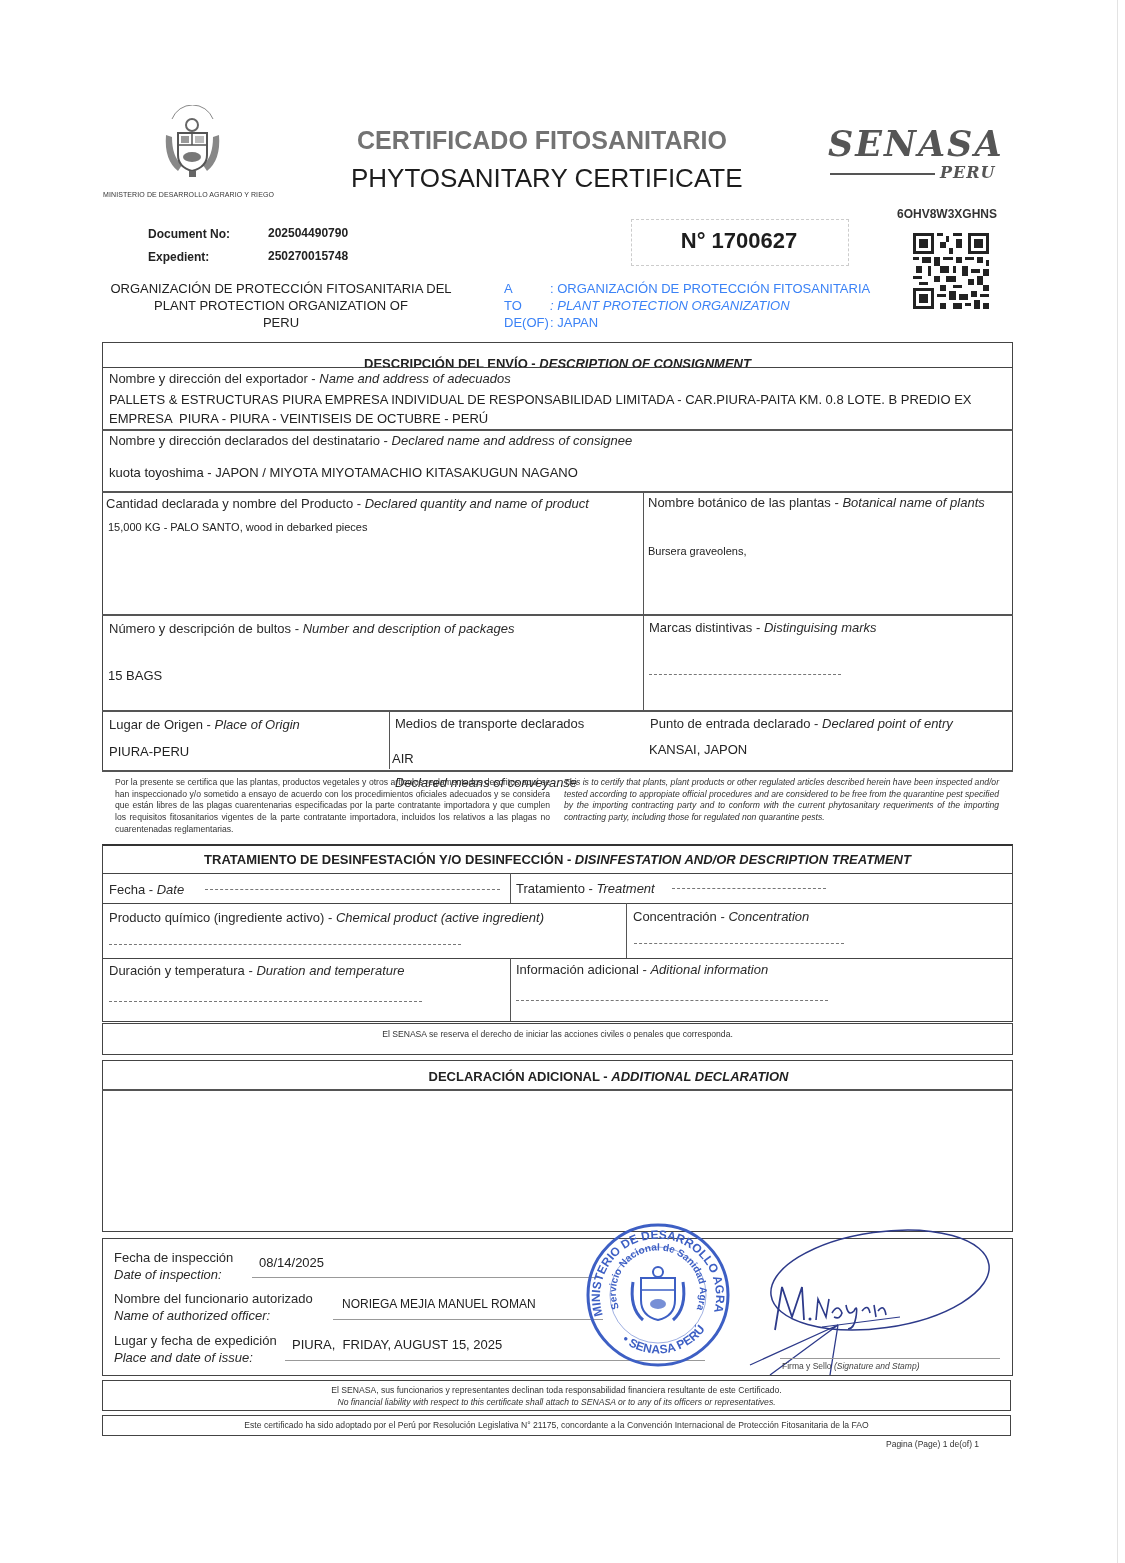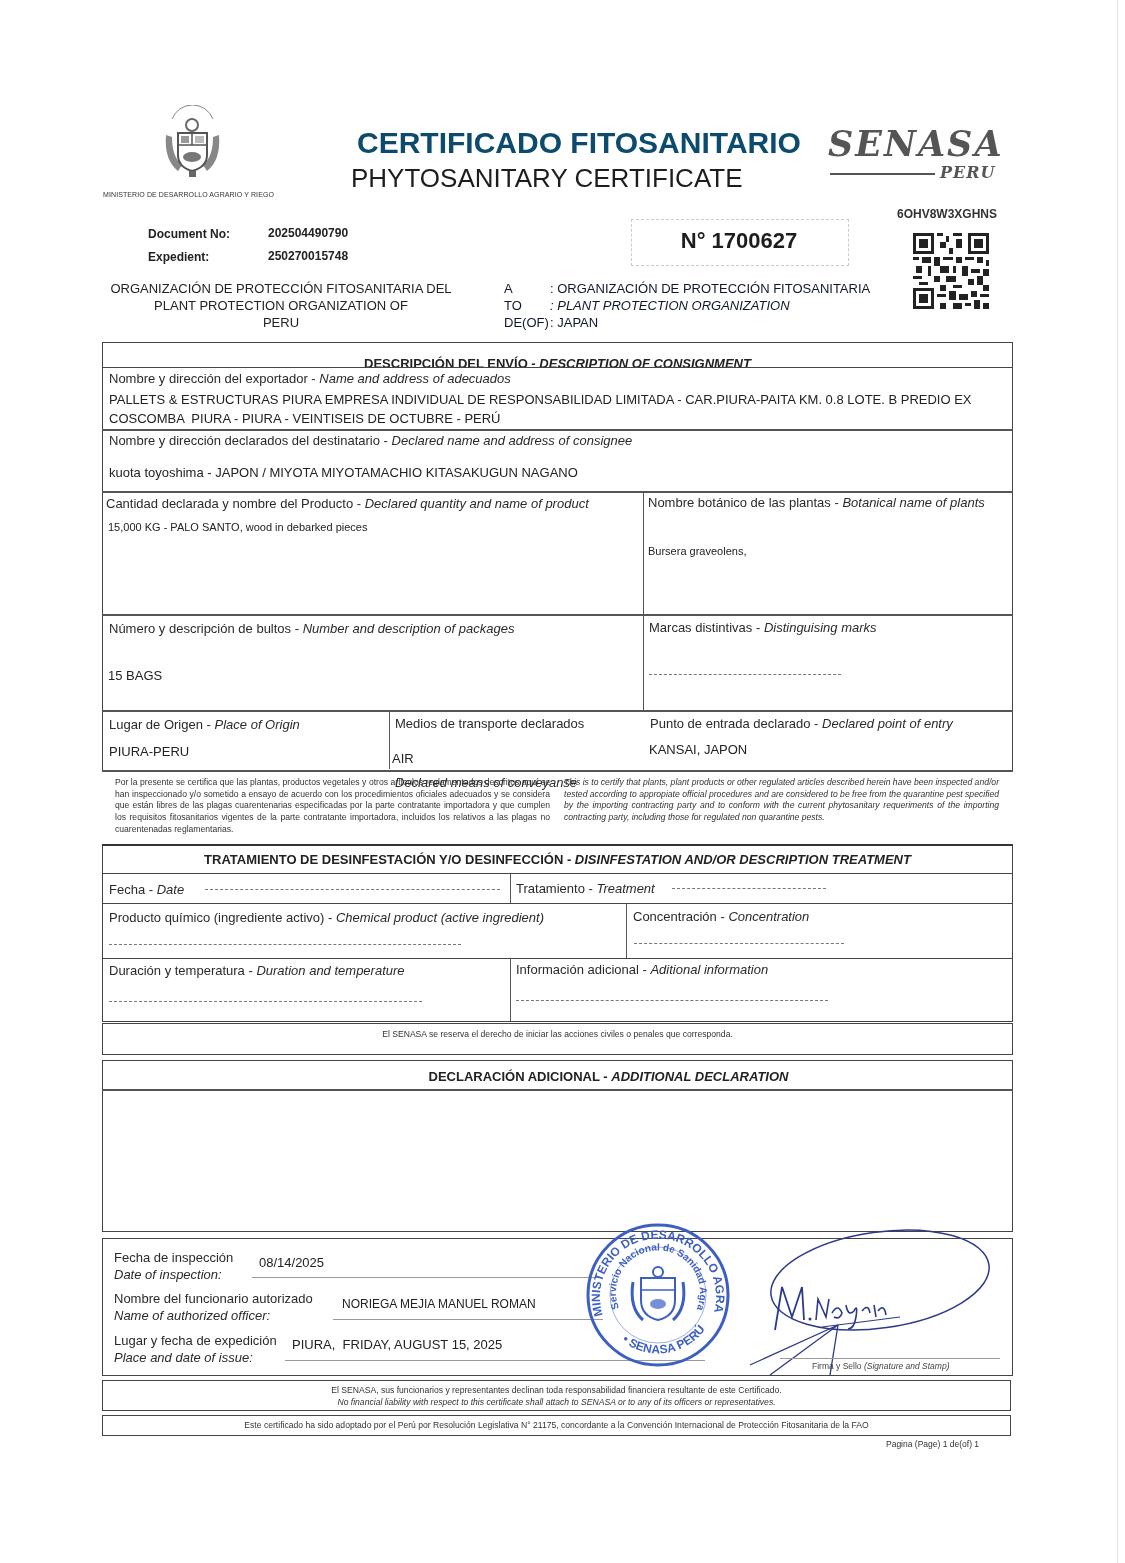--- a/index.html
+++ b/index.html
@@ -3,52 +3,52 @@
 <meta charset="utf-8">
 <style>
   html, body { margin:0; padding:0; }
   body { width:1125px; height:1563px; background:#ffffff; position:relative; overflow:hidden;
          font-family:"Liberation Sans", sans-serif; color:#222; }
   .abs { position:absolute; }
   .page-edge { position:absolute; left:0; top:0; width:1117px; height:1563px; border-right:1px solid #e3e3e3; }
   
   .ministry { left:103px; top:191px; font-size:7px; letter-spacing:0.1px; color:#333; }
   .crest { left:160px; top:105px; width:65px; height:75px; }
-  .title-es { left:357px; top:126px; font-size:30px; font-weight:bold; color:#0c4a6e; }
+  .title-es { left:357px; top:126px; font-size:25px; font-weight:bold; color:#737373; }
   .title-en { left:351px; top:163px; font-size:26px; color:#1d1d1d; }
   .senasa { left:828px; top:123px; font-family:"DejaVu Serif", serif; font-size:35px; font-weight:bold; font-style:italic; color:#555; letter-spacing:2px; }
   .senasa-line { left:830px; top:173px; width:105px; height:0; border-top:2px solid #555; }
   .senasa-peru { left:940px; top:163px; font-family:"DejaVu Serif", serif; font-size:16px; font-weight:bold; font-style:italic; color:#555; letter-spacing:1px; }
   .code { left:897px; top:207px; font-size:12px; font-weight:bold; color:#333; }
   .qr { left:913px; top:233px; width:76px; height:76px; }
   .meta-label { font-size:12px; font-weight:bold; color:#222; }
   .meta-val { font-size:12px; font-weight:bold; color:#222; }
   .certno-box { left:631px; top:219px; width:216px; height:45px; border:1px dashed #ccc; }
   .certno { left:631px; top:228px; width:216px; text-align:center; font-size:22px; font-weight:bold; color:#1d1d1d; }
   .org-left { left:100px; top:280px; width:362px; text-align:center; font-size:13px; line-height:17px; color:#222; }
-  .org-right { left:504px; top:280px; font-size:13px; line-height:17px; color:#0f172a; }
+  .org-right { left:504px; top:280px; font-size:13px; line-height:17px; color:#3b82f6; }
   .org-right .k { display:inline-block; width:46px; }
   .it { font-style:italic; }
   
   .box { position:absolute; border:1px solid #444; box-sizing:border-box; }
   .hline { position:absolute; height:0; border-top:1px solid #444; }
   .hline.thick { border-top:2px solid #555; }
   .vline { position:absolute; width:0; border-left:1px solid #555; }
   .sec-title { position:absolute; text-align:center; font-size:13px; font-weight:bold; color:#222; }
   .lbl { position:absolute; font-size:13px; color:#2a2a2a; white-space:nowrap; }
   .val { position:absolute; font-size:13px; color:#222; white-space:nowrap; }
   .val.small { font-size:11px; }
   .dash { position:absolute; height:0; border-top:1px dashed #777; }
   .small-para { position:absolute; font-size:8.6px; line-height:11.7px; color:#333; text-align:justify; }
   .center-small { position:absolute; text-align:center; font-size:8.6px; line-height:12px; color:#333; }
   .sig-lbl { position:absolute; font-size:13px; line-height:17px; color:#2a2a2a; }
   .sig-line { position:absolute; height:0; border-top:1px solid #999; }
   .stamp { left:583px; top:1220px; width:150px; height:150px; }
   .signature { left:730px; top:1225px; width:270px; height:150px; }
-  .firma { left:812px; top:1361px; font-size:8.5px; color:#444;text-align:center; }
+  .firma { left:782px; top:1361px; font-size:8.5px; color:#444;text-align:center; }
   .page-no { left:886px; top:1439px; font-size:8.5px; color:#333; }
 </style>
 </head>
 <body>
 
 <div class="page-edge"></div>
 
 <svg class="abs crest" viewBox="0 0 65 75">
   <path d="M12 14 A22 22 0 0 1 53 14" fill="none" stroke="#888" stroke-width="1"></path>
   <circle cx="32" cy="20" r="6" fill="none" stroke="#666" stroke-width="2"></circle>
@@ -146,21 +146,21 @@
 </div>
 
 <div class="box" style="left:102px;top:342px;width:911px;height:430px"></div>
 <div class="sec-title" style="left:102px;top:356px;width:911px">
   <span>DESCRIPCIÓN DEL ENVÍO - </span><span class="it">DESCRIPTION OF CONSIGNMENT</span>
 </div>
 <div class="hline" style="left:102px;top:367px;width:911px"></div>
 
 <div class="lbl" style="left:109px;top:371px"><span>Nombre y dirección del exportador - </span><span class="it">Name and address of adecuados</span></div>
 <div class="val" style="left:109px;top:392px">PALLETS &amp; ESTRUCTURAS PIURA EMPRESA INDIVIDUAL DE RESPONSABILIDAD LIMITADA - CAR.PIURA-PAITA KM. 0.8 LOTE. B PREDIO EX</div>
-<div class="val" style="left:109px;top:411px;white-space:pre">COSCOMBA  PIURA - PIURA - VEINTISEIS DE OCTUBRE - PERÚ</div>
+<div class="val" style="left:109px;top:411px;white-space:pre">EMPRESA  PIURA - PIURA - VEINTISEIS DE OCTUBRE - PERÚ</div>
 <div class="hline thick" style="left:102px;top:429px;width:911px"></div>
 
 <div class="lbl" style="left:109px;top:433px"><span>Nombre y dirección declarados del destinatario - </span><span class="it">Declared name and address of consignee</span></div>
 <div class="val" style="left:109px;top:465px">kuota toyoshima - JAPON / MIYOTA MIYOTAMACHIO KITASAKUGUN NAGANO</div>
 <div class="hline thick" style="left:102px;top:491px;width:911px"></div>
 
 <div class="vline" style="left:643px;top:491px;height:219px"></div>
 <div class="lbl" style="left:106px;top:496px"><span>Cantidad declarada y nombre del Producto - </span><span class="it">Declared quantity and name of product</span></div>
 <div class="val small" style="left:108px;top:521px">15,000 KG - PALO SANTO, wood in debarked pieces</div>
 <div class="lbl" style="left:648px;top:495px"><span>Nombre botánico de las plantas - </span><span class="it">Botanical name of plants</span></div>

